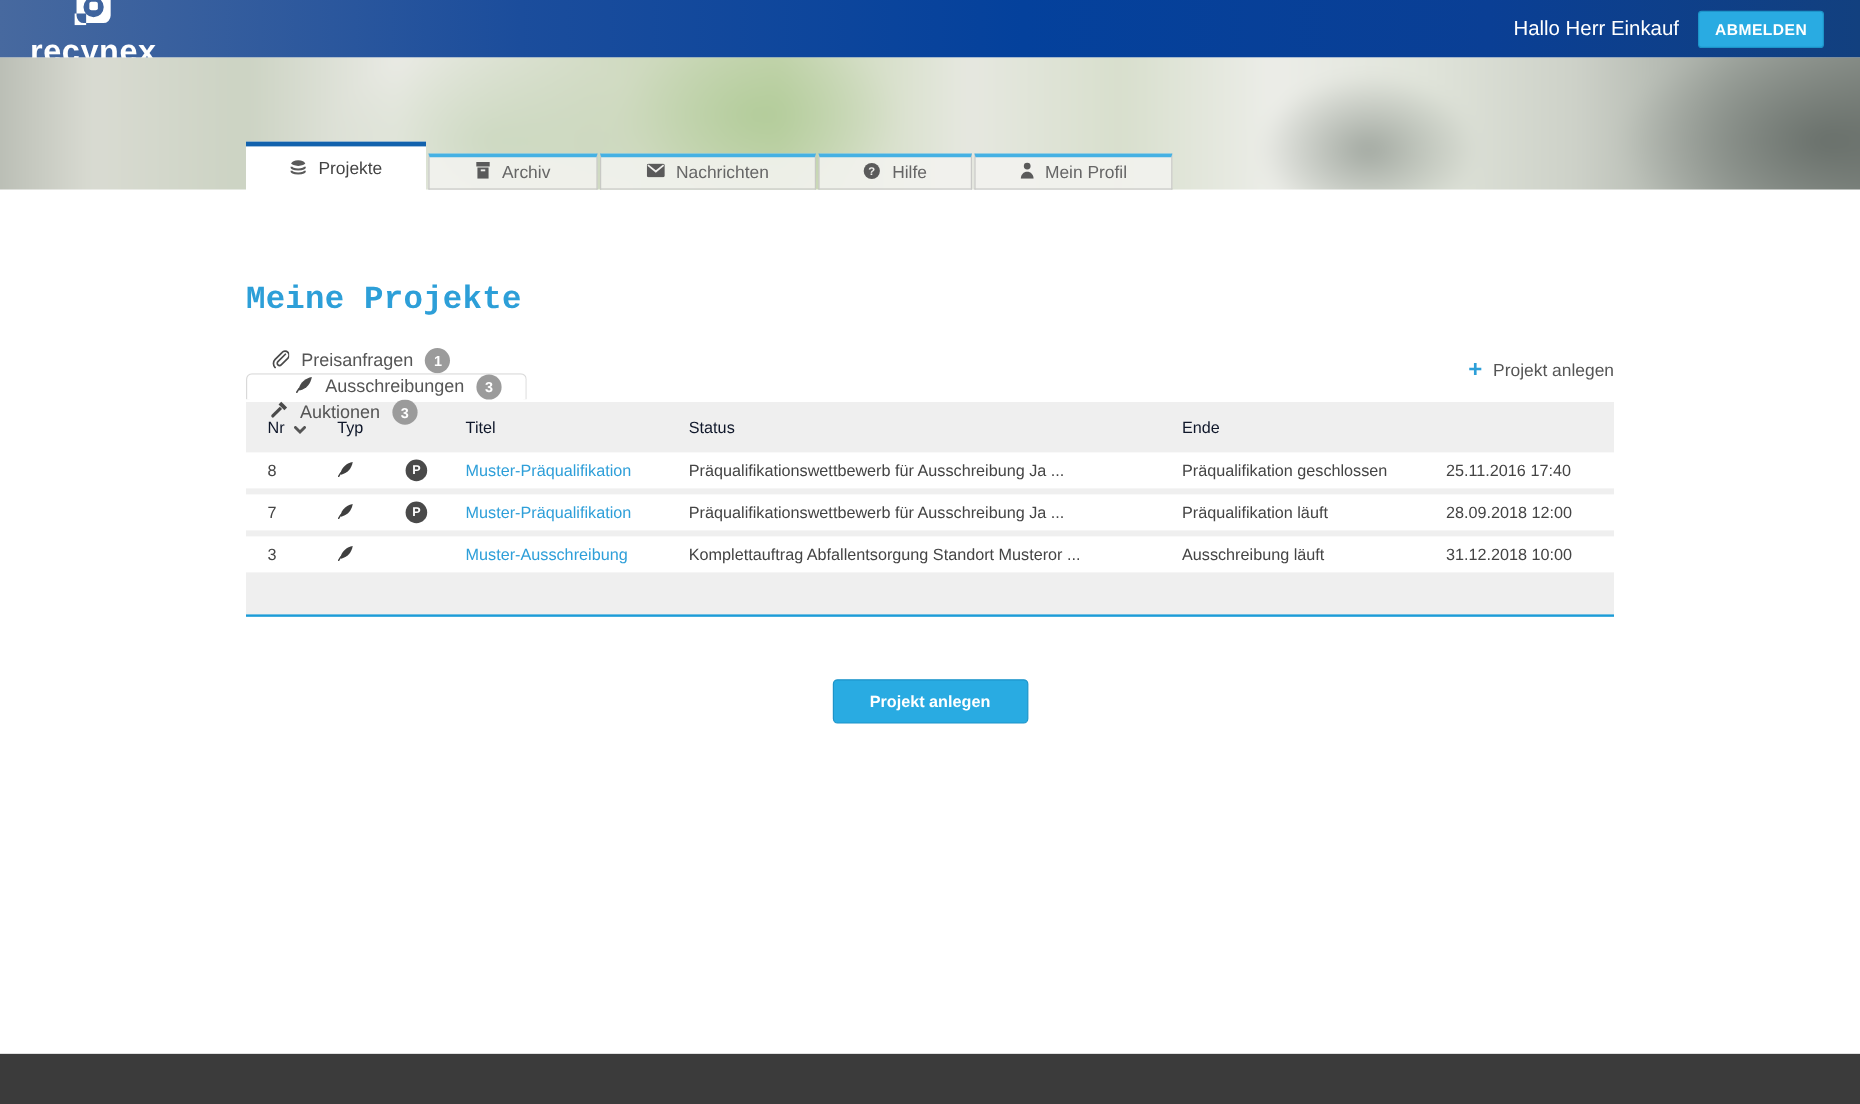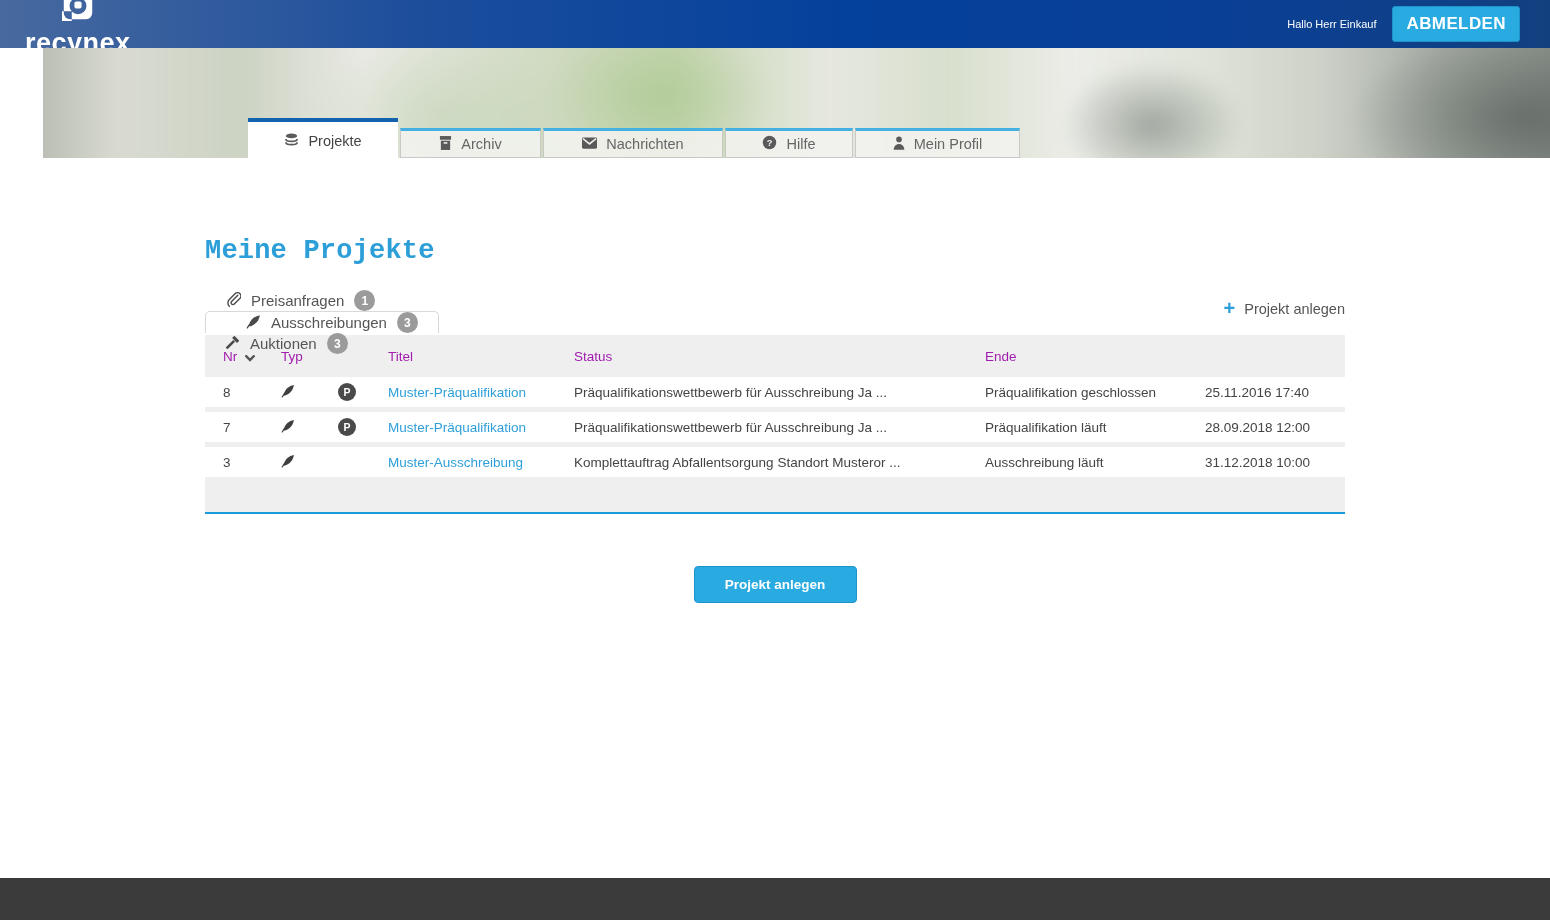--- a/index.html
+++ b/index.html
@@ -13,29 +13,29 @@
   .navbar {
     height:48px;
     background:linear-gradient(90deg,#47699f 0%,#1b4d9c 28%,#04419c 55%,#0a3f95 80%,#12407f 100%);
     display:flex; align-items:center; justify-content:space-between;
     padding:0 30px 0 25px;
   }
   .brand { display:flex; align-items:center; gap:7px; color:#fff;flex-direction:column; }
   .brand svg { display:block; }
   .brand-text { font-size:27px; font-weight:bold; letter-spacing:.5px; color:#fff; }
   .nav-right { display:flex; align-items:center; gap:16px; }
-  .greeting { color:#fff; font-size:11px; }
+  .greeting { color:#fff; font-size:17px; }
   .logout-btn {
     background:#29abe2; border:1px solid #1d94c9; border-radius:3px;
-    color:#fff; font-size:17px; font-weight:bold; letter-spacing:.4px;
+    color:#fff; font-size:13px; font-weight:bold; letter-spacing:.4px;
     padding:7px 13px; cursor:pointer; font-family:inherit;text-align:center;
   }
 
   
-  .hero { position:relative; height:110px;margin-left:43px; }
+  .hero { position:relative; height:110px; }
   .hero-clip { position:absolute; inset:0; overflow:hidden; }
   .hero-bg {
     position:absolute; inset:-18px;
     background:
       radial-gradient(130px 90px at 73% 65%, rgba(95,105,98,.50), transparent 70%),
       radial-gradient(230px 120px at 97% 60%, rgba(70,78,74,.55), transparent 75%),
       radial-gradient(170px 100px at 41% 45%, rgba(150,190,120,.40), transparent 70%),
       radial-gradient(190px 110px at 27% 60%, rgba(185,205,170,.45), transparent 70%),
       linear-gradient(90deg,#b4b8af 0%,#d9dbd2 6%,#ccd3c3 14%,#e9eae4 22%,#d3dcc6 32%,#c5d5af 42%,#e6e8e0 52%,#d8dfcd 60%,#ecede8 68%,#e0e4da 76%,#cdd1c8 84%,#a4aaa3 92%,#898f89 100%);
     filter:blur(7px);
@@ -93,21 +93,21 @@
     color:#555; font-size:14.5px; cursor:pointer;
   }
   .plus-glyph { color:#2d9fd8; font-size:20px; font-weight:bold; line-height:1; margin-top:-2px; }
 
   
   .table {
     margin:0 205px; background:#efefef;
     border-bottom:2px solid #1b9cd8; padding-bottom:30px;
   }
   .tgrid { display:grid; grid-template-columns:76px 107px 186px 411px 220px 140px; align-items:center; }
-  .thead { height:42px; color:#a21caf; font-size:13.5px; }
+  .thead { height:42px; color:#0f172a; font-size:13.5px; }
   .th-nr { padding-left:18px; display:flex; align-items:center; gap:8px; cursor:pointer; }
   .sort-ico { color:#555; margin-top:2px; }
   .trow {
     height:30px; margin-bottom:5px; background:#fff;
     font-size:13.5px; color:#444;
   }
   .cell-nr { padding-left:18px; }
   .cell-typ { display:flex; align-items:center; }
   .cell-typ svg { color:#3f3f3f; }
   .p-badge {

